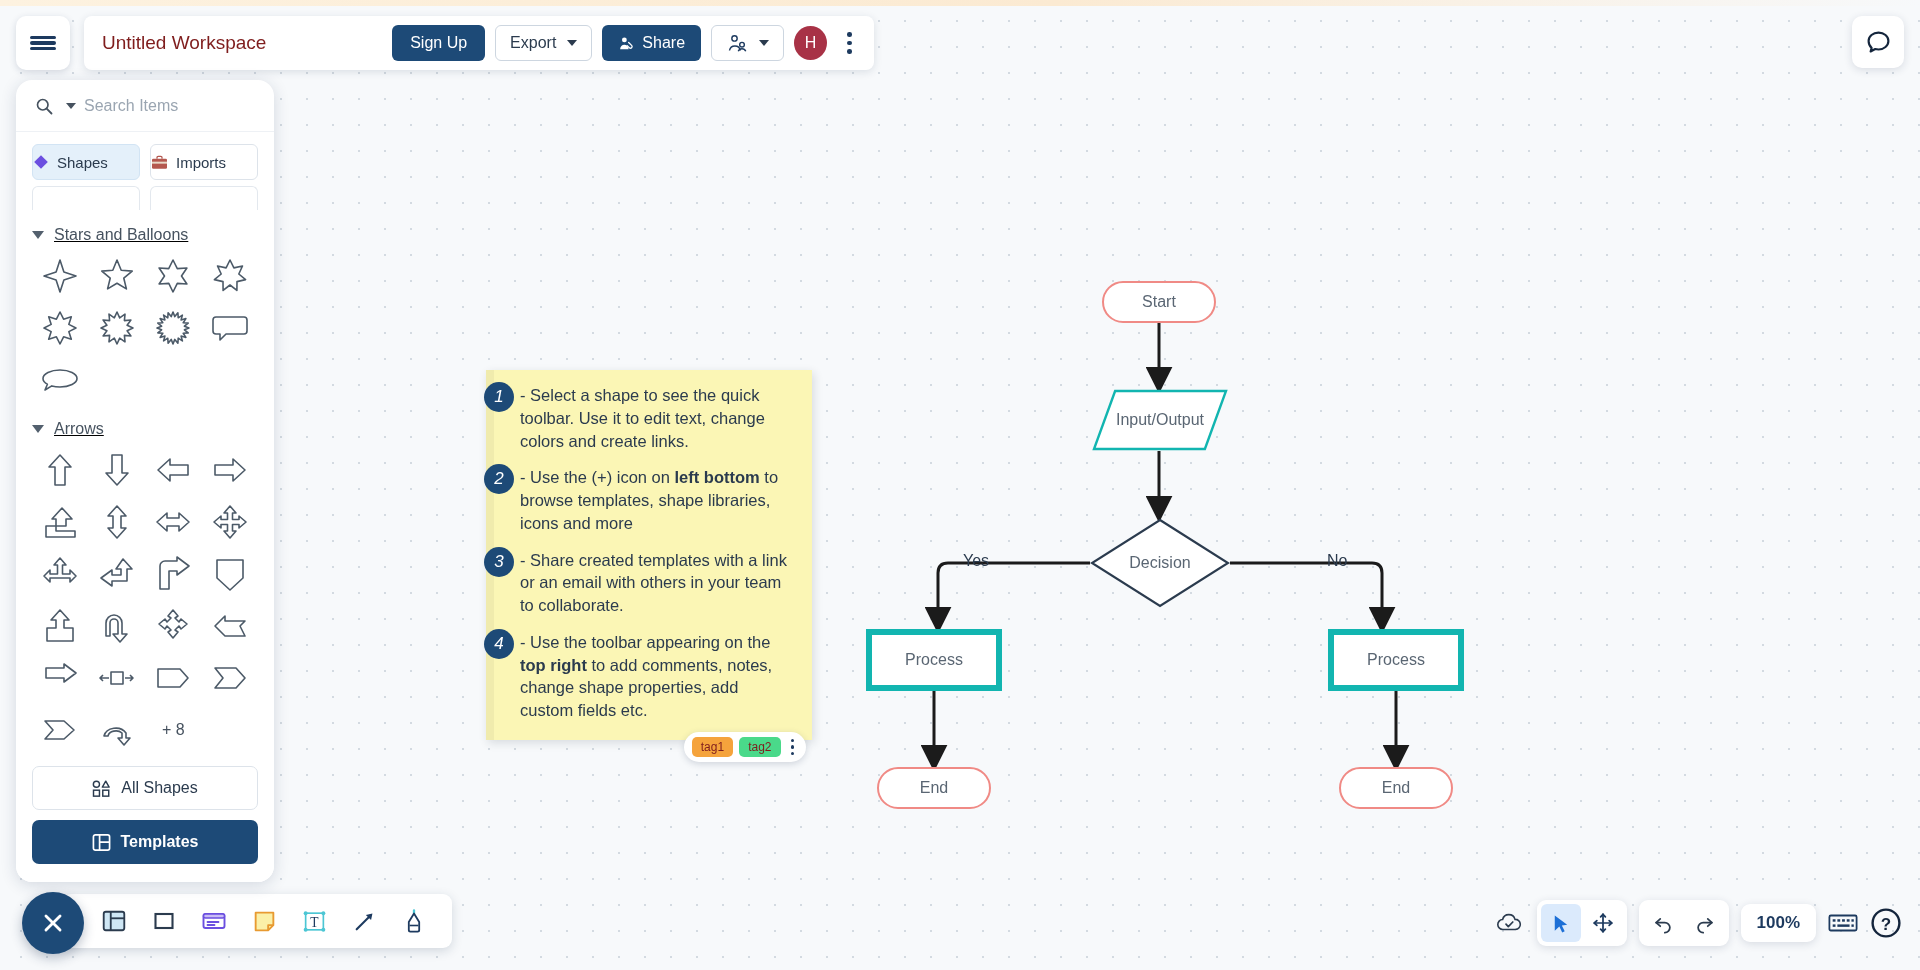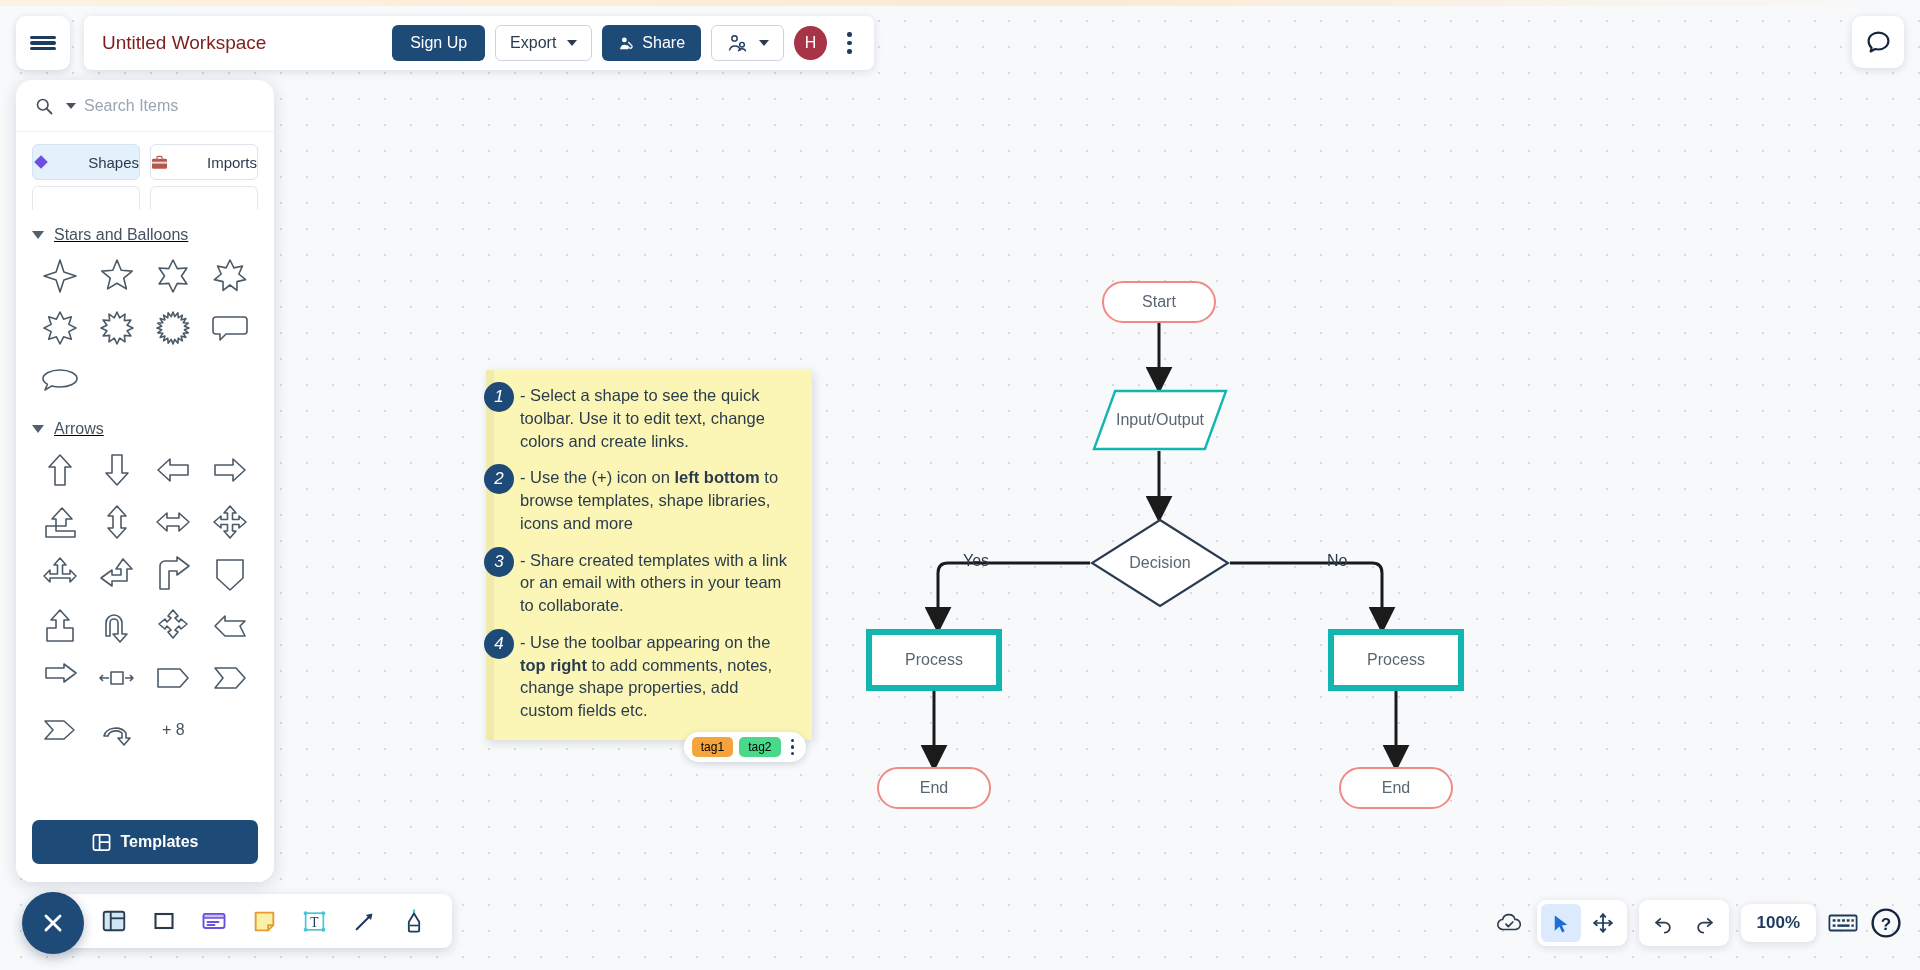--- a/index.html
+++ b/index.html
@@ -71,21 +71,21 @@
     position: absolute; left: 16px; top: 80px;
     width: 258px; height: 802px;
     background:#fff; border-radius: 16px;
     box-shadow: 0 3px 16px rgba(25,45,80,.16);
     z-index: 35; display:flex; flex-direction:column; overflow:hidden;
   }
   .search-row { height: 52px; display:flex; align-items:center; gap:8px; padding: 0 18px; border-bottom:1px solid #eef1f5; }
   .search-row .ph { font-size:16px; color:#9aa5b1; }
   .tabs-row { display:flex; gap: 10px; padding: 12px 16px 6px; }
   .tab {
-    flex:1; height: 36px; border-radius:6px; display:flex; align-items:center; justify-content:space-between; gap:8px;
+    flex:1; height: 36px; border-radius:6px; display:flex; align-items:center; justify-content:flex-start; gap:8px;
     font-size:15px; color:#2b3b4e; cursor:pointer; border:1px solid #dde3ea; background:#fff;
   }
   .tab.active { background:#e4f0fa; border-color:#d2e4f4; }
   .tab-ghost-row { display:flex; gap:10px; padding: 0 16px; }
   .tab-ghost { flex:1; height: 24px; border:1px solid #e3e8ee; border-bottom:none; border-radius:6px 6px 0 0; background:#fff; }
 
   .panel-scroll { flex:1; overflow:hidden; padding: 0 16px; position:relative; background:#fff; }
   .sec-head { display:flex; align-items:center; gap:10px; padding: 16px 0 8px; text-decoration: underline; }
   .sec-head .tri { width:0;height:0;border-left:6.5px solid transparent;border-right:6.5px solid transparent;border-top:8px solid #53606e; }
   .sec-head .txt { font-size:16px; color:#46525f; }
@@ -116,21 +116,21 @@
     background:#1d4a77; color:#fff; font-size:17px; font-style:italic;
     display:flex; align-items:center; justify-content:center;
   }
   .note-text { font-size: 16.5px; line-height: 1.38; color:#2b3b4e; padding-left: 10px; }
   .note-text b { font-weight: bold; }
   .tagbar {
     position:absolute; right: 6px; bottom: -22px;
     background:#fff; border-radius: 16px; box-shadow: 0 2px 7px rgba(25,45,80,.18);
     display:flex; align-items:center; gap:6px; padding: 5px 8px;
   }
-  .tag { font-size: 12px; color:#000000; border-radius: 5px; padding: 3px 9px; cursor:pointer; }
+  .tag { font-size: 12px; color:#7f1d1d; border-radius: 5px; padding: 3px 9px; cursor:pointer; }
   .tag-dots { display:flex; flex-direction:column; gap:3px; padding: 0 4px; cursor:pointer; }
   .tag-dots i { width:3.5px;height:3.5px;border-radius:50%;background:#1d3a5f;display:block; }
 
   
   .flow { position:absolute; left:0; top:0; width:1920px; height:970px; z-index:8; }
   .node {
     position:absolute; display:flex; align-items:center; justify-content:center;
     font-size: 16px; color:#5a6673; background:#fff; cursor:pointer; text-align:center;
   }
   .n-terminal { border: 2px solid #f08a85; border-radius: 26px; }
@@ -489,20 +489,29 @@
           <div class="shape-cell">
             <svg width="36" height="36" viewBox="0 0 36 36">
               <path d="M5,24 a12,10 0 0 1 22,-3 V26 H31 L25,33 L19,26 H23 V21 a8,6 0 0 0 -14,3 Z" fill="none" stroke="#4c5a68" stroke-width="1.6" stroke-linejoin="round"></path>
             </svg>
           </div>
           <div class="shape-cell more-count">+ 8</div>
         </div>
       </div>
 
     <div class="panel-foot">
+      <div class="foot-btn foot-outline">
+        <svg width="19" height="17" viewBox="0 0 22 20">
+          <circle cx="5" cy="5" r="3.6" fill="none" stroke="#2b3b4e" stroke-width="1.7"></circle>
+          <path d="M16 1.4l4 7h-8z" fill="none" stroke="#2b3b4e" stroke-width="1.7" stroke-linejoin="round"></path>
+          <rect x="1.6" y="12" width="7" height="7" fill="none" stroke="#2b3b4e" stroke-width="1.7"></rect>
+          <rect x="12.5" y="12" width="7" height="7" fill="none" stroke="#2b3b4e" stroke-width="1.7"></rect>
+        </svg>
+        <span>All Shapes</span>
+      </div>
       <div class="foot-btn foot-filled">
         <svg width="19" height="19" viewBox="0 0 20 20">
           <rect x="1.5" y="2" width="17" height="16" rx="2" fill="none" stroke="#fff" stroke-width="1.8"></rect>
           <path d="M8 2v16" stroke="#fff" stroke-width="1.8"></path>
           <path d="M8 9.5h10.5" stroke="#fff" stroke-width="1.8"></path>
         </svg>
         <span>Templates</span>
       </div>
     </div>
   </div>

